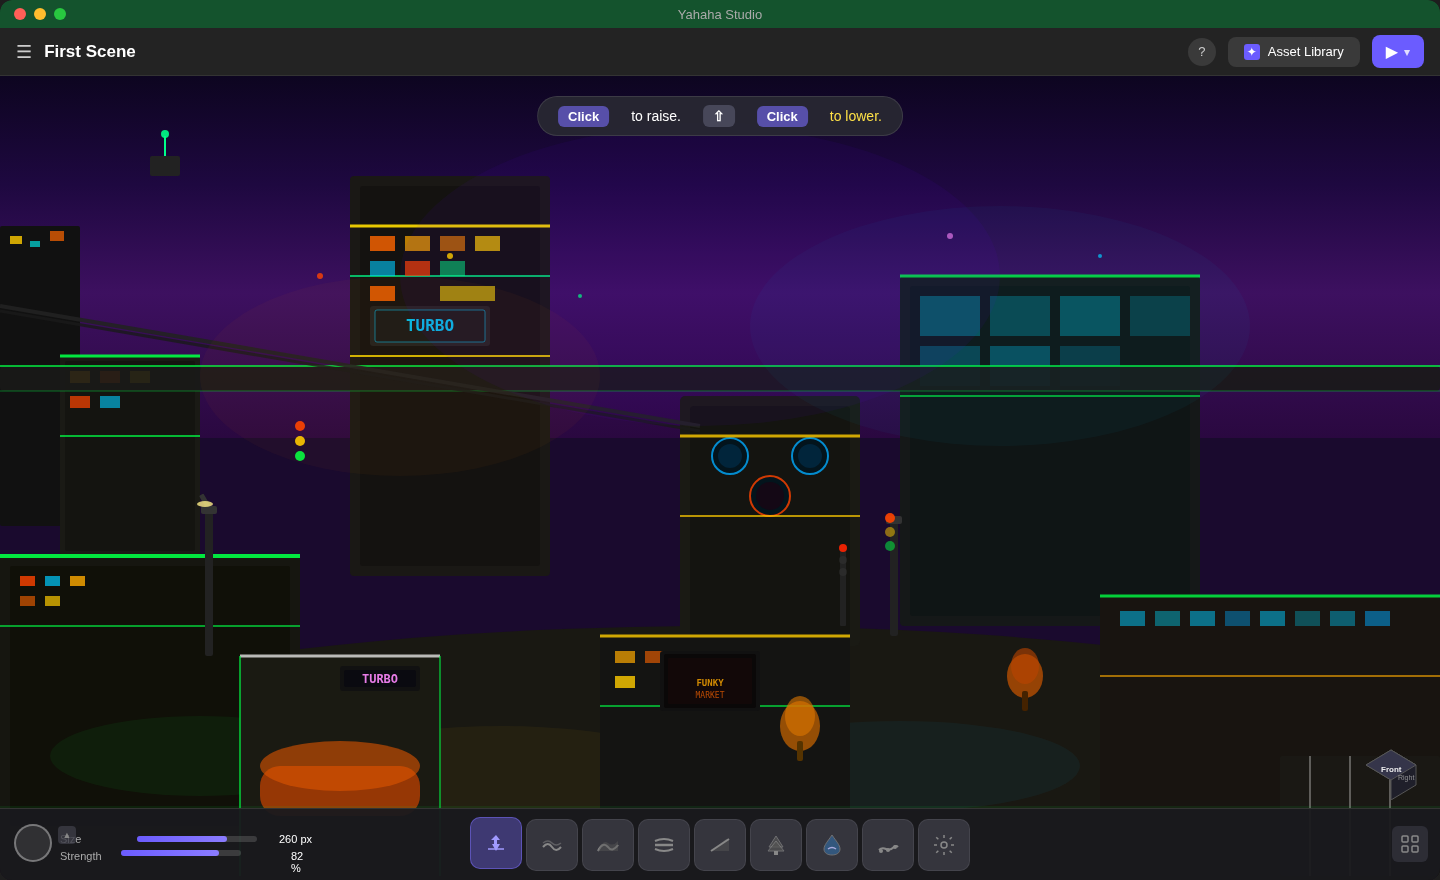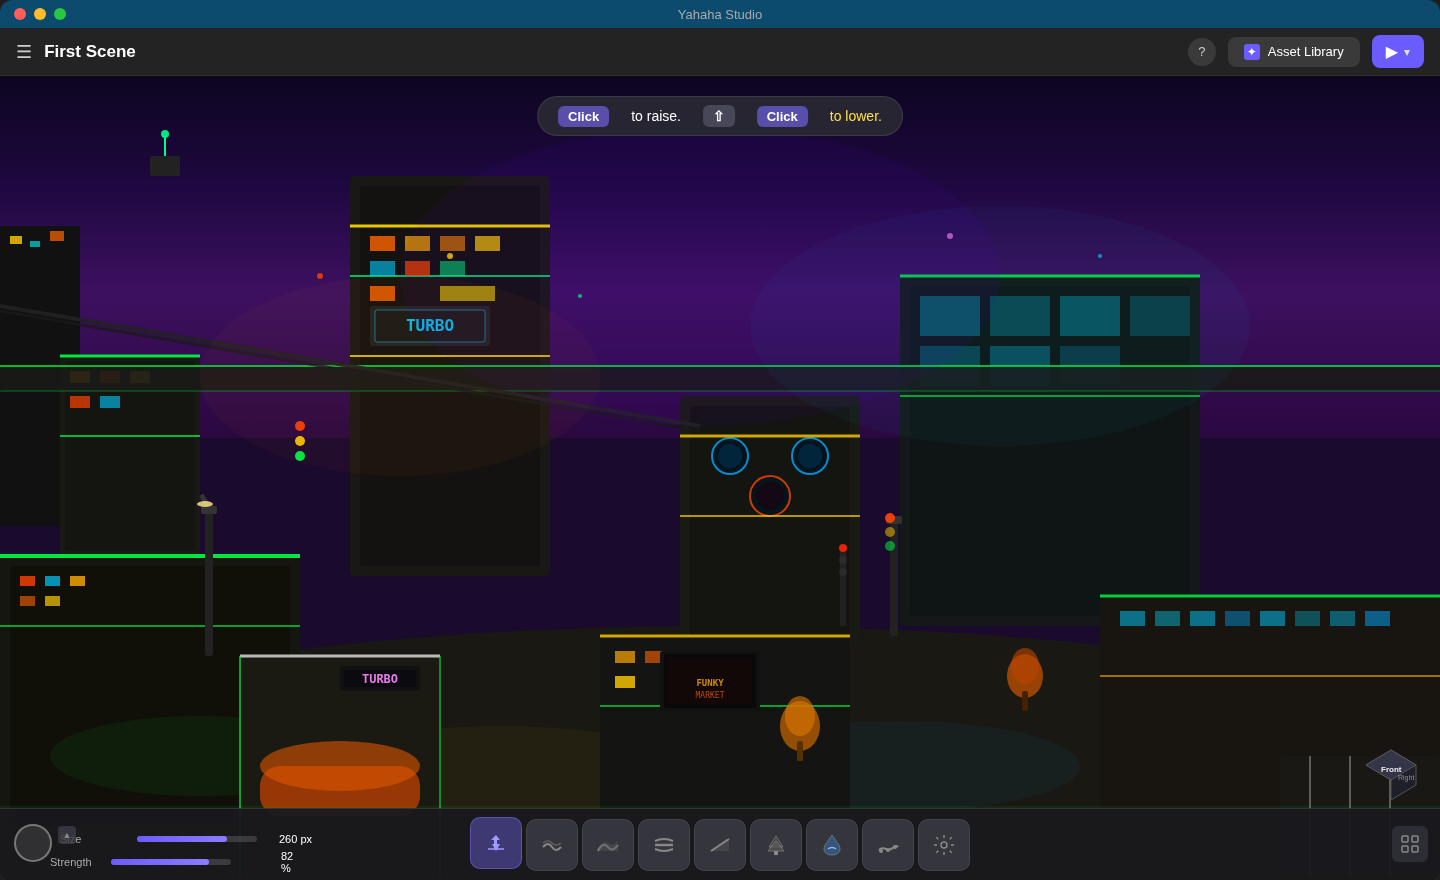--- a/index.html
+++ b/index.html
@@ -8,21 +8,21 @@
       height: 880px;
       background: #1e1e1e;
       font-family: -apple-system, BlinkMacSystemFont, 'SF Pro Text', sans-serif;
       overflow: hidden;
       border-radius: 12px;
     }
 
     
     .titlebar {
       height: 28px;
-      background: #0c4a6e;
+      background: #14532d;
       display: flex;
       align-items: center;
       justify-content: center;
       position: relative;
       border-radius: 12px 12px 0 0;
     }
     .titlebar-title {
       color: #aaa;
       font-size: 13px;
       font-weight: 500;
@@ -578,21 +578,21 @@
       <div style="display:flex;align-items:center;gap:6px;margin-left:50px;">
         <div class="brush-circle" style="position:absolute;left:4px;bottom:12px;width:38px;height:38px;border-radius:50%;background:rgba(255,255,255,0.1);border:2px solid rgba(255,255,255,0.35);"></div>
         <div style="margin-left:0;display:flex;align-items:center;gap:22px;">
           <span style="color:#aaa;font-size:11px;width:55px;">Size</span>
           <div class="slider-track" style="width:120px;height:6px;background:rgba(255,255,255,0.15);border-radius:3px;position:relative;">
             <div class="slider-fill" style="width:75%;height:100%;border-radius:3px;background:linear-gradient(90deg,#6b5cff,#8b7cff);"></div>
           </div>
           <span style="color:#fff;font-size:11px;width:40px;">260 px</span>
         </div>
       </div>
-      <div style="display:flex;align-items:center;gap:6px;margin-left:40px;">
+      <div style="display:flex;gap:6px;margin-left:50px;">
         <span style="color:#aaa;font-size:11px;width:55px;">Strength</span>
         <div class="slider-track" style="width:120px;height:6px;background:rgba(255,255,255,0.15);border-radius:3px;position:relative;">
           <div class="slider-fill" style="width:82%;height:100%;border-radius:3px;background:linear-gradient(90deg,#6b5cff,#8b7cff);"></div>
         </div>
         <span style="color:#fff;font-size:11px;width:40px;padding-left:44px;">82 %</span>
       </div>
     </div>
 
     <div style="position:absolute;left:58px;bottom:36px;width:18px;height:18px;background:rgba(60,60,70,0.8);border-radius:4px;display:flex;align-items:center;justify-content:center;cursor:pointer;color:#888;font-size:9px;">▲</div>
 

